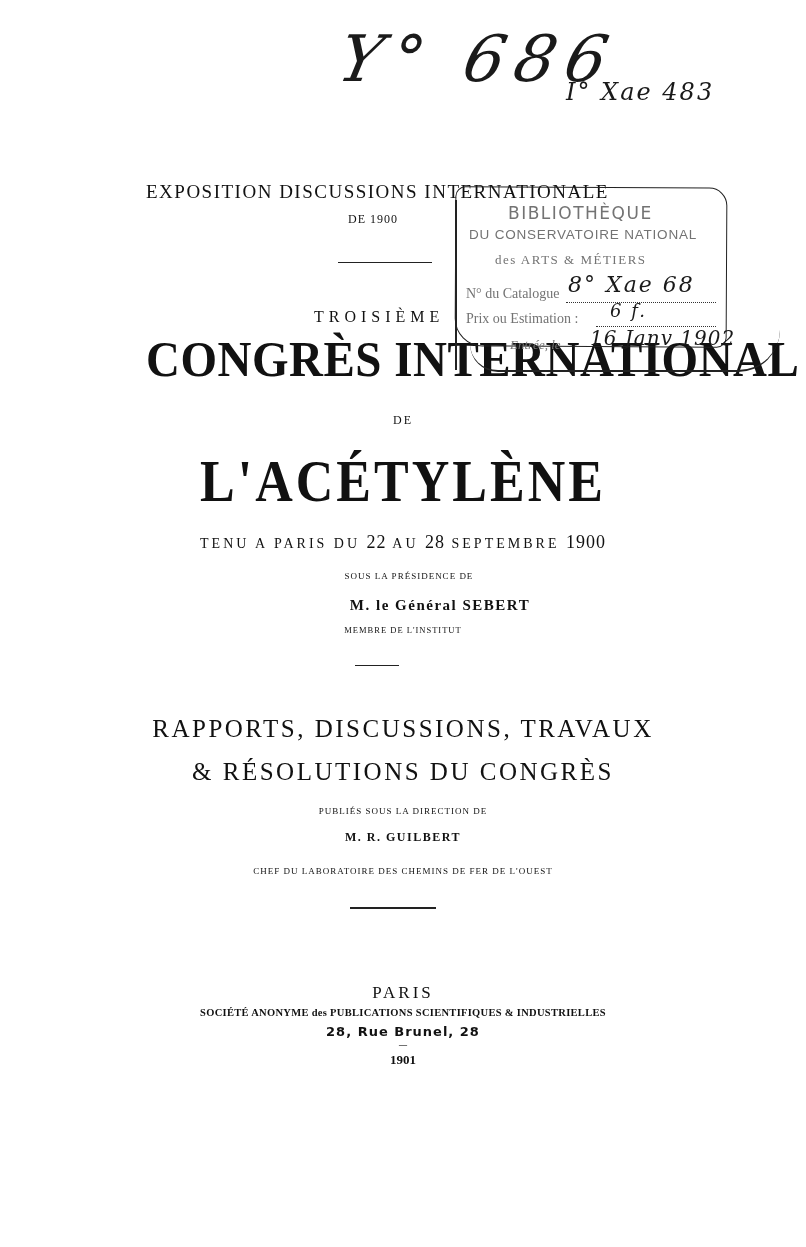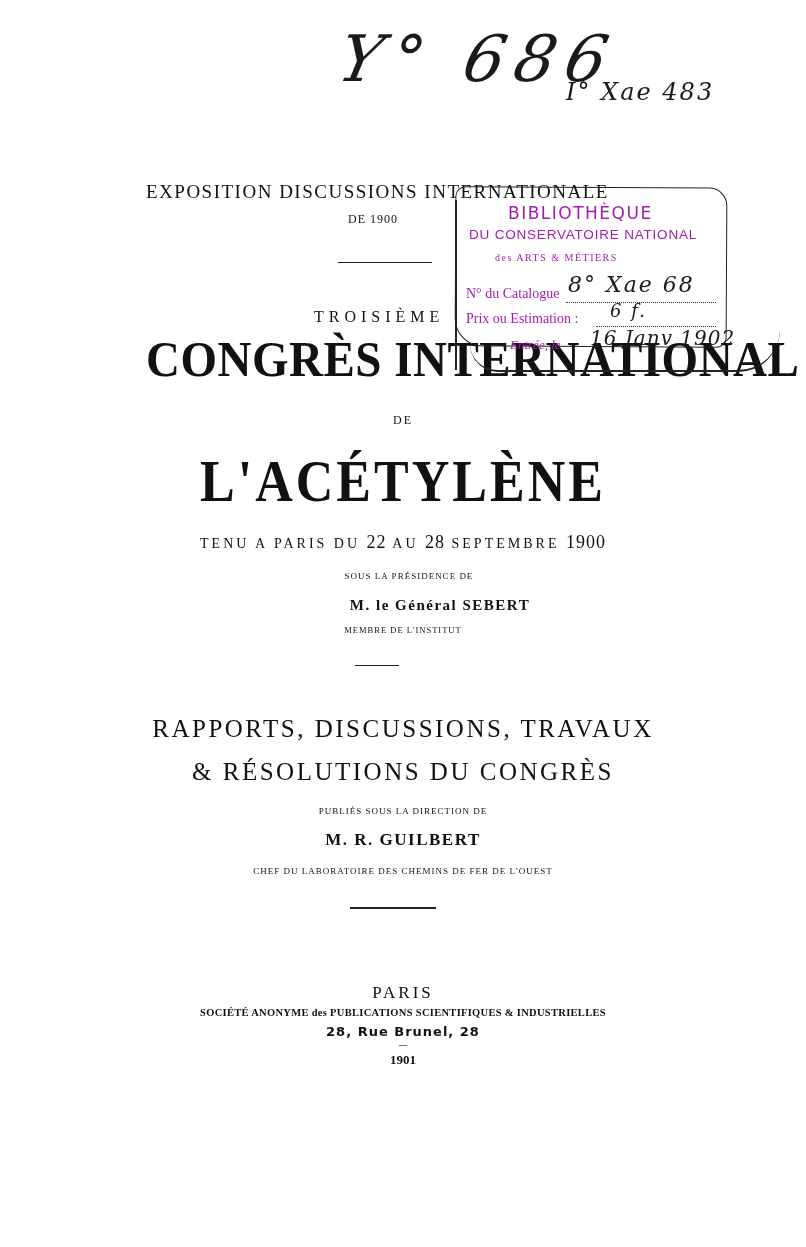--- a/index.html
+++ b/index.html
@@ -38,21 +38,21 @@
     #held-line { top: 532px; font-size: 14px; letter-spacing: 3px; font-family: "Liberation Serif", serif; }
     #held-line .big { font-size: 18px; letter-spacing: 1px; }
     #presidence-label { top: 571px; font-size: 9px; letter-spacing: 1px; font-family: "Liberation Serif", serif; padding-left: 6px; }
     #president { top: 597px; font-size: 15px; font-weight: bold; letter-spacing: 1.5px; font-family: "Liberation Serif", serif; margin-left: 37px; }
     #president-title { top: 625px; font-size: 8.5px; letter-spacing: 1px; font-family: "Liberation Serif", serif; }
     #rule-2 { left: 355px; top: 665px; width: 44px; height: 1px; background: #222; }
 
     #reports-line-1 { top: 715px; font-size: 25px; letter-spacing: 2.5px; font-family: "Liberation Serif", serif; }
     #reports-line-2 { top: 758px; font-size: 25px; letter-spacing: 2.5px; font-family: "Liberation Serif", serif; }
     #direction-label { top: 806px; font-size: 9px; letter-spacing: 1px; font-family: "Liberation Serif", serif; }
-    #director { top: 830px; font-size: 17px; font-weight: bold; letter-spacing: 1.5px; font-family: "Liberation Serif", serif; }
+    #director { top: 830px; font-size: 12px; font-weight: bold; letter-spacing: 1.5px; font-family: "Liberation Serif", serif; }
     #director-title { top: 866px; font-size: 9px; letter-spacing: 1px; font-family: "Liberation Serif", serif; }
     #rule-3 { left: 350px; top: 907px; width: 86px; height: 2px; background: #222; }
 
     #city { top: 983px; font-size: 17px; letter-spacing: 3px; font-family: "Liberation Serif", serif; }
     #publisher { top: 1007px; font-size: 10.5px; font-weight: bold; letter-spacing: 0.3px; font-family: "Liberation Serif", serif; }
     #address { top: 1024px; font-size: 13px; font-weight: bold; letter-spacing: 1px; font-family: "DejaVu Sans", sans-serif; }
     #dash { top: 1040px; font-size: 9px; }
     #year { top: 1052px; font-size: 13px; font-weight: bold; font-family: "Liberation Serif", serif; }
 
     
@@ -60,24 +60,24 @@
       left: 455px; top: 187px; width: 270px; height: 158px;
       border: 1.5px solid #222; border-radius: 10px 18px 10px 28px;
       transform: rotate(0.3deg);
       background: transparent;
     }
     #stamp-inner-left { left: 455px; top: 200px; width: 3px; height: 170px; border-left: 2px solid #222; }
     #stamp-bottom-curve {
       left: 470px; top: 330px; width: 310px; height: 40px;
       border-bottom: 2px solid #222; border-radius: 0 0 60px 40px;
     }
-    .stamp-text { font-family: "DejaVu Sans", sans-serif; color: #a21caf; }
+    .stamp-text { font-family: "DejaVu Sans", sans-serif; color: #737373; }
     #stamp-lib { left: 508px; top: 203px; font-size: 17px; letter-spacing: 1.5px; }
     #stamp-cons { left: 469px; top: 227px; font-size: 13.5px; letter-spacing: 0.8px; font-family: "Liberation Sans", sans-serif; }
-    #stamp-arts { left: 495px; top: 252px; font-size: 10px; letter-spacing: 1.5px; font-family: "Liberation Serif", serif; text-align: right; }
+    #stamp-arts { left: 495px; top: 252px; font-size: 13px; letter-spacing: 1.5px; font-family: "Liberation Serif", serif; text-align: right; }
     #stamp-cat-label { left: 466px; top: 286px; font-size: 14px; font-family: "Liberation Serif", serif; }
     #stamp-cat-value { left: 568px; top: 272px; font-size: 22px; font-style: italic; font-family: "DejaVu Serif", serif; letter-spacing: 2px; }
     #stamp-prix-label { left: 466px; top: 311px; font-size: 14px; font-family: "Liberation Serif", serif; }
     #stamp-prix-value { left: 610px; top: 300px; font-size: 18px; font-style: italic; font-family: "DejaVu Serif", serif; text-align: right; }
     #stamp-entree-label { left: 510px; top: 337px; font-size: 13px; font-style: italic; font-family: "Liberation Serif", serif; }
     #stamp-entree-value { left: 590px; top: 326px; font-size: 20px; font-style: italic; font-family: "DejaVu Serif", serif; letter-spacing: 1px; }
     .dotted { position: absolute; border-bottom: 1px dotted #333; height: 0; }
   </style>
 </head>
 <body>

